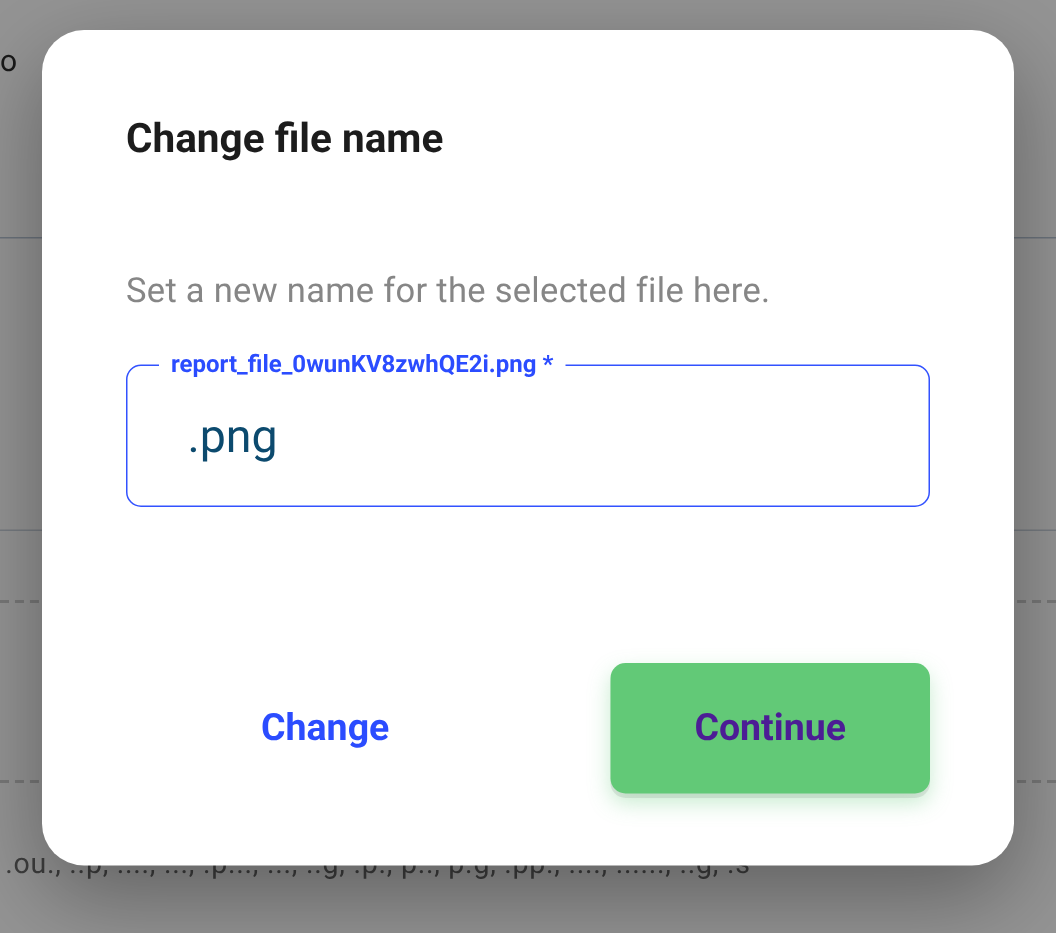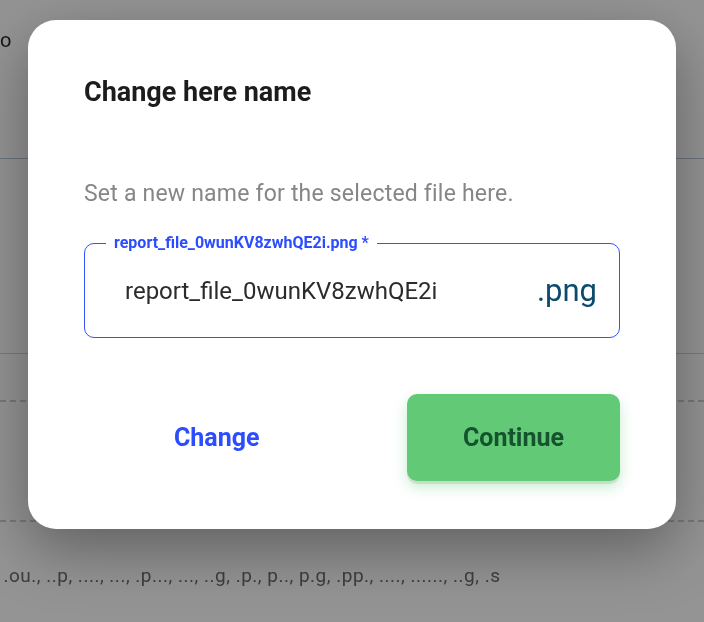--- a/index.html
+++ b/index.html
@@ -91,21 +91,21 @@
   .modal-instruction {
     font-size: 23px;
     color: #868686;
     margin-bottom: 36px;
     letter-spacing: 0.2px;
   }
 
   
   .field-wrap {
     position: relative;
-    margin-bottom: 56px;
+    margin-bottom: 104px;
   }
   .field {
     width: 100%;
     border: 1.5px solid #3252ff;
     border-radius: 10px;
     padding: 28px 22px 28px 40px;
     display: flex;
     align-items: center;
     gap: 8px;
   }
@@ -152,21 +152,21 @@
     cursor: pointer;
     padding: 12px 10px;
     font-family: inherit;
   }
   .btn-continue {
     background: #62c977;
     border: none;
     border-radius: 10px;
     font-size: 25px;
     font-weight: 700;
-    color: #14532d;
+    color: #4c1d95;
     cursor: pointer;
     padding: 29px 56px;
     box-shadow: 0 3px 0 rgba(0,0,0,0.08), 0 6px 14px rgba(98,201,119,0.35);
     font-family: inherit;
     margin-left: auto;
   }
 </style>
 </head>
 <body>
 
@@ -174,27 +174,26 @@
   <div class="bg-text-top">vo</div>
   <div class="bg-hr"></div>
   <div class="bg-hr2"></div>
   <div class="bg-dashed d1"></div>
   <div class="bg-dashed d2"></div>
   <div class="bg-text-bottom">, .ou., ..p, ...., ..., .p..., ..., ..g, .p., p.., p.g, .pp., ...., ......, ..g, .s</div>
 </div>
 
 <div class="overlay">
   <div class="modal">
-    <h2 class="modal-title">Change here name</h2>
+    <h2 class="modal-title">Change file name</h2>
     <p class="modal-instruction">Set a new name for the selected file here.</p>
 
     <div class="field-wrap">
       <div class="floating-label">report_file_0wunKV8zwhQE2i.png *</div>
       <div class="field">
-        <input type="text" class="filename-input" size="28" value="report_file_0wunKV8zwhQE2i" style="">
         <span class="ext">.png</span>
       </div>
     </div>
 
     <div class="actions">
       <button class="btn-cancel">Change</button>
       <button class="btn-continue">Continue</button>
     </div>
   </div>
 </div>

